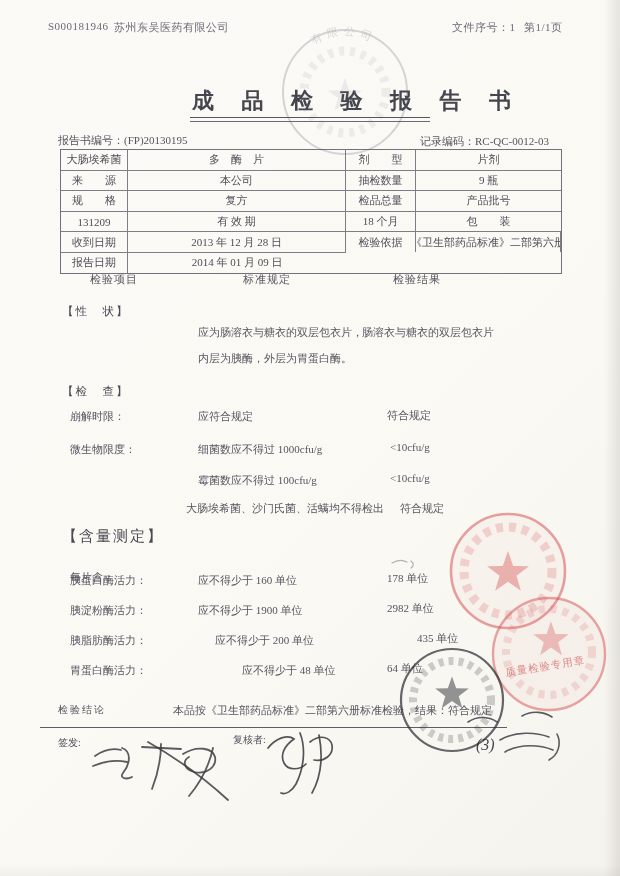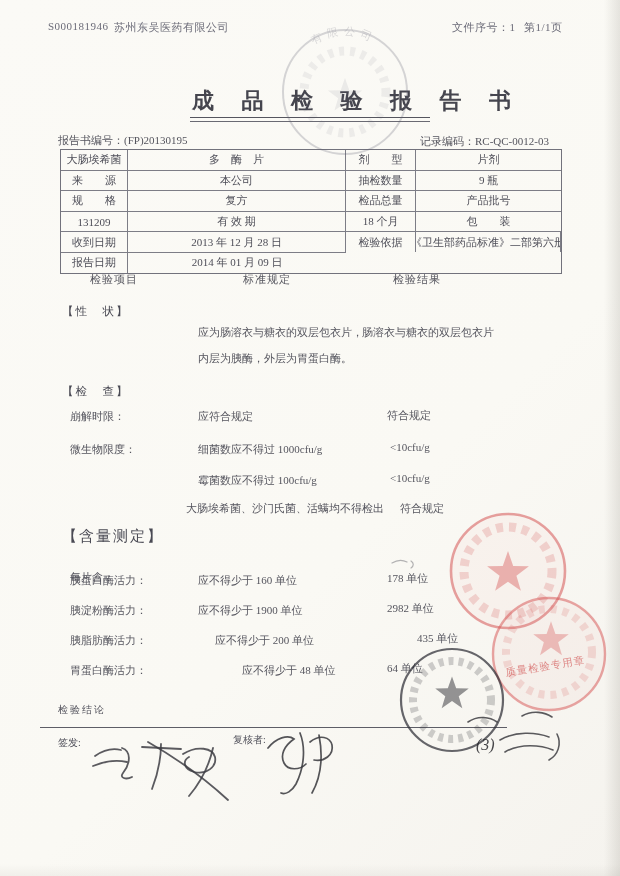--- a/index.html
+++ b/index.html
@@ -129,20 +129,21 @@
 
   <div class="abs t11" style="left:70px;top:633px;">胰脂肪酶活力：</div>
   <div class="abs t11" style="left:198px;top:633px;margin-left:17px;">应不得少于 200 单位</div>
   <div class="abs t11" style="left:387px;top:631px;margin-left:30px;">435 单位</div>
 
   <div class="abs t11" style="left:70px;top:663px;">胃蛋白酶活力：</div>
   <div class="abs t11" style="left:198px;top:663px;margin-left:44px;">应不得少于 48 单位</div>
   <div class="abs t11" style="left:387px;top:661px;">64 单位</div>
 
   <div class="abs t12" style="left:58px;top:702px;letter-spacing:2px;">检验结论</div>
+  <div class="abs t11" style="left:173px;top:703px;">本品按《卫生部药品标准》二部第六册标准检验，结果：符合规定</div>
   <div class="rule" style="left:40px;top:727px;width:467px;"></div>
 
   <div class="abs t12" style="left:58px;top:735px;">签发:</div>
   <div class="abs t12" style="left:233px;top:732px;">复核者:</div>
 
   <svg class="abs" style="left:0;top:0;" width="620" height="876" viewBox="0 0 620 876">
     <defs>
       <path id="arcTop" d="M 292,73 A 56,56 0 0 1 398,73" fill="none"></path>
     </defs>
 

